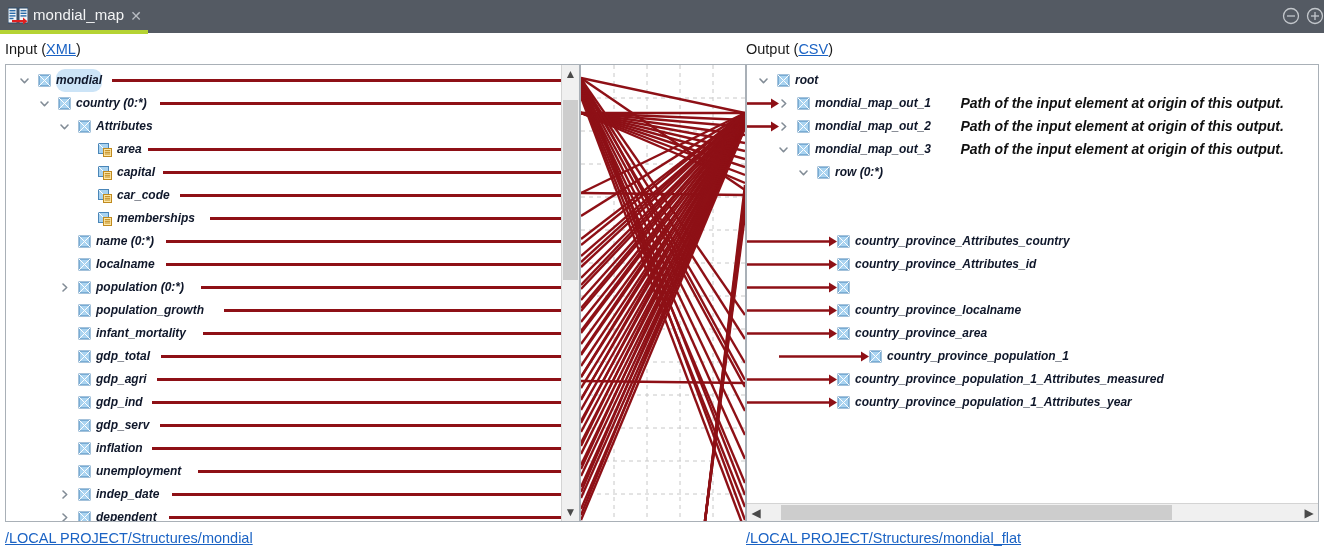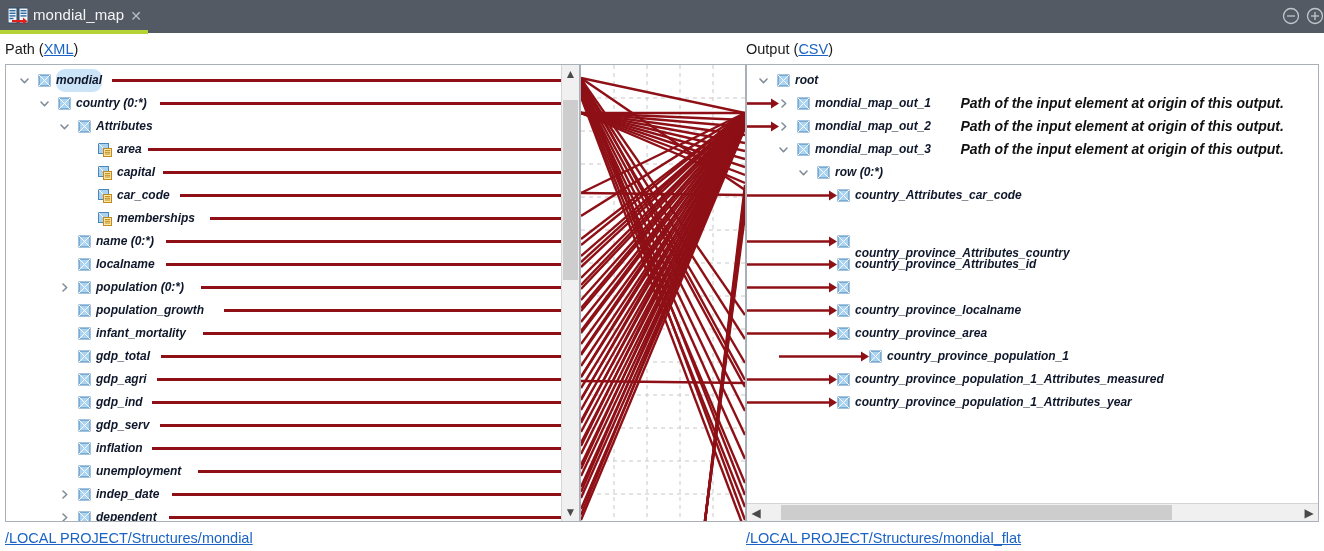--- a/index.html
+++ b/index.html
@@ -168,21 +168,21 @@
     <span class="win-btn win-max">
       <svg width="20" height="20" viewBox="0 0 20 20">
         <circle cx="10" cy="10" r="7.5" fill="none" stroke="#c3c7cc" stroke-width="1.3"></circle>
         <line x1="6" y1="10" x2="14" y2="10" stroke="#c3c7cc" stroke-width="1.3"></line>
         <line x1="10" y1="6" x2="10" y2="14" stroke="#c3c7cc" stroke-width="1.3"></line>
       </svg>
     </span>
   </div>
 
   <div class="panel-label" id="inputLabel">
-    <span>Path (</span><span class="lnk">XML</span><span>)</span>
+    <span>Input (</span><span class="lnk">XML</span><span>)</span>
   </div>
   <div class="panel-label" id="outputLabel">
     <span>Output (</span><span class="lnk">CSV</span><span>)</span>
   </div>
 
   <div class="panel" id="inputPanel">
     <div class="tree" id="inputTree">
         <div class="row" style="top: 4px; width: 557px;">
           <span class="chev" style="left: 12px;">
             <svg width="13" height="13" viewBox="0 0 13 13">
@@ -637,51 +637,35 @@
           </span>
           <span class="nicon" style="left: 70px;">
             <svg width="13" height="13" viewBox="0 0 13 13">
               <rect x="1" y="1" width="11" height="11" fill="#a9d3f0" stroke="#4a86b8" stroke-width="1"></rect>
               <line x1="1" y1="1" x2="12" y2="12" stroke="#ffffff" stroke-width="1"></line>
               <line x1="12" y1="1" x2="1" y2="12" stroke="#ffffff" stroke-width="1"></line>
             </svg>
           </span>
           <span class="lbl" style="left: 88px;">row (0:*)</span>
         </div>
-        <div class="row" style="top: 119px; width: 571px;">
+        <div class="row" style="top: 165px; width: 571px;">
           <span class="inarrow" style="left: 0px;">
             <svg width="90" height="15" viewBox="0 0 90 15">
               <line x1="0" y1="7.5" x2="83" y2="7.5" stroke="#8e1016" stroke-width="2.6"></line>
               <path d="M82 2.5 L90 7.5 L82 12.5 Z" fill="#8e1016"></path>
             </svg>
           </span>
           <span class="nicon" style="left: 90px;">
             <svg width="13" height="13" viewBox="0 0 13 13">
               <rect x="1" y="1" width="11" height="11" fill="#a9d3f0" stroke="#4a86b8" stroke-width="1"></rect>
               <line x1="1" y1="1" x2="12" y2="12" stroke="#ffffff" stroke-width="1"></line>
               <line x1="12" y1="1" x2="1" y2="12" stroke="#ffffff" stroke-width="1"></line>
             </svg>
           </span>
-          <span class="lbl" style="left: 108px;">country_Attributes_car_code</span>
-        </div>
-        <div class="row" style="top: 165px; width: 571px;">
-          <span class="inarrow" style="left: 0px;">
-            <svg width="90" height="15" viewBox="0 0 90 15">
-              <line x1="0" y1="7.5" x2="83" y2="7.5" stroke="#8e1016" stroke-width="2.6"></line>
-              <path d="M82 2.5 L90 7.5 L82 12.5 Z" fill="#8e1016"></path>
-            </svg>
-          </span>
-          <span class="nicon" style="left: 90px;">
-            <svg width="13" height="13" viewBox="0 0 13 13">
-              <rect x="1" y="1" width="11" height="11" fill="#a9d3f0" stroke="#4a86b8" stroke-width="1"></rect>
-              <line x1="1" y1="1" x2="12" y2="12" stroke="#ffffff" stroke-width="1"></line>
-              <line x1="12" y1="1" x2="1" y2="12" stroke="#ffffff" stroke-width="1"></line>
-            </svg>
-          </span>
-          <span class="lbl" style="left: 108px; margin-top: 12px;">country_province_Attributes_country</span>
+          <span class="lbl" style="left: 108px;">country_province_Attributes_country</span>
         </div>
         <div class="row" style="top: 188px; width: 571px; padding-left: 20px;">
           <span class="inarrow" style="left: 0px;">
             <svg width="90" height="15" viewBox="0 0 90 15">
               <line x1="0" y1="7.5" x2="83" y2="7.5" stroke="#8e1016" stroke-width="2.6"></line>
               <path d="M82 2.5 L90 7.5 L82 12.5 Z" fill="#8e1016"></path>
             </svg>
           </span>
           <span class="nicon" style="left: 90px;">
             <svg width="13" height="13" viewBox="0 0 13 13">

